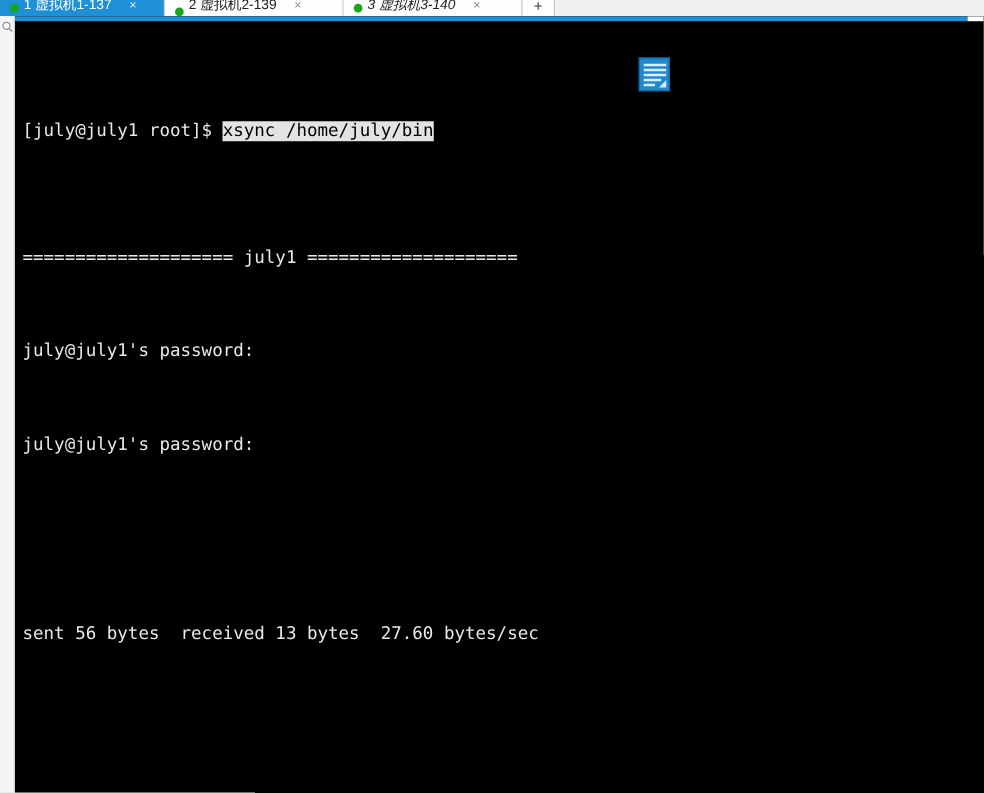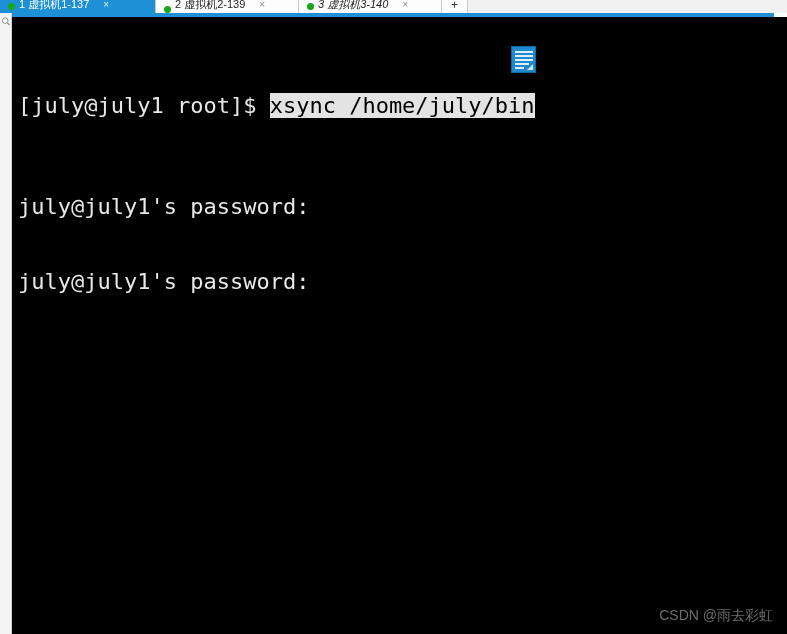--- a/index.html
+++ b/index.html
@@ -64,21 +64,21 @@
     top: -2px;
   }
   .tab .tab-close {
     font-size: 10px;
     color: #8a8a8a;
     margin-left: 10px;
     position: relative;
     top: -2px;
   }
   .tab.active .tab-close { color: #dff0fb; }
-  .tab-w1 { width: 156px; }
+  .tab-w1 { width: 132px; }
   .tab-w2 { width: 143px; align-items: flex-end; }
   .tab-w3 { width: 143px; font-style: italic; }
   .tab-new {
     width: 26px;
     height: 13px;
     display: flex;
     align-items: center;
     justify-content: center;
     font-size: 12px;
     color: #333333;
@@ -136,21 +136,21 @@
     height: 4px;
     background: #ffffff;
   }
   .screen {
     position: absolute;
     left: 0;
     top: 5px;
     width: 775px;
     height: 616px;
     font-family: "DejaVu Sans Mono", "Liberation Mono", monospace;
-    font-size: 22px;
+    font-size: 14px;
     line-height: 25.1px;
     color: #e8e8e8;
     white-space: pre;
     letter-spacing: 0px;
   }
   .line {
     height: 25.1px;
     padding-left: 6px;
     white-space: pre;
   }
@@ -238,23 +238,25 @@
   </div>
 
   <div class="terminal">
     <div class="term-topbar"></div>
     <div class="term-topbar-tail"></div>
 
     <div class="screen">
 
       <div class="line"><span>[july@july1 root]$ </span><span class="sel">xsync /home/july/bin</span></div>
 
+      <div class="line">==================== july1 ====================</div>
       <div class="line">july@july1's password:</div>
       <div class="line">july@july1's password:</div>
       <div class="line"></div>
+      <div class="line">sent 56 bytes  received 13 bytes  27.60 bytes/sec</div>
       
       
       
       
       
       
       
       
       
       
@@ -270,16 +272,15 @@
 
     <div class="copy-icon">
       <i class="l1"></i>
       <i class="l2"></i>
       <i class="l3"></i>
       <i class="l4"></i>
       <i class="l5"></i>
       <span class="corner"></span>
     </div>
 
-    <div class="watermark">CSDN @雨去彩虹</div>
   </div>
 
 </div>
 
 </body></html>

